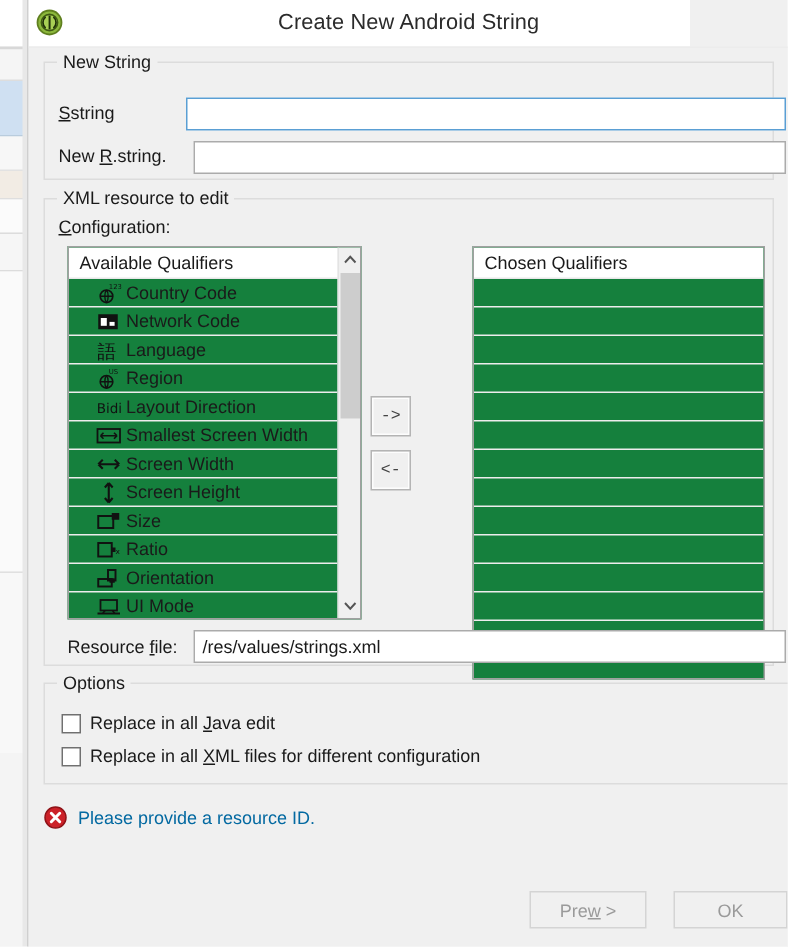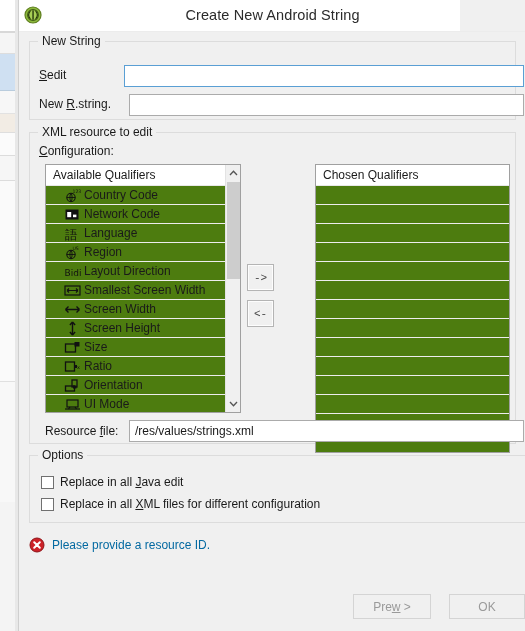--- a/index.html
+++ b/index.html
@@ -87,21 +87,21 @@
     padding: 0 0 0 5px;
     line-height: 20px;
     white-space: nowrap;
     overflow: hidden;
   }
   .textfield.focused { border: 1px solid #5a9fd4; }
 
   
   .listbox {
     position: absolute;
-    background: #4d7c0f;
+    background: #15803d;
     border: 1px solid #a0a0a0;
     overflow: hidden;
   }
   .list-head {
     position: absolute; left: 0; top: 0; right: 0; height: 21px;
     line-height: 21px;
     padding-left: 7px;
     font-size: 12px;
     color: #1a1a1a;
     background: #ffffff;
@@ -230,21 +230,21 @@
     <div id="title-text">Create New Android String</div>
   </div>
 
   <div id="client">
 
     <div class="group" style="left:10px; top:9px; width:487px; height:79px;">
       <div class="group-title">New String</div>
     </div>
 
     <div class="lbl" style="left:20px; top:36px;">
-      <span class="mn">S</span><span>edit</span>
+      <span class="mn">S</span><span>string</span>
     </div>
     <div class="textfield focused" style="left:105px; top:33px; width:400px; height:22px;"></div>
 
     <div class="lbl" style="left:20px; top:65px;">
       <span>New </span><span class="mn">R</span><span>.string.</span>
     </div>
     <div class="textfield" style="left:110px; top:62px; width:395px; height:22px;"></div>
 
     <div class="group" style="left:10px; top:100px; width:487px; height:312px;">
       <div class="group-title">XML resource to edit</div>

